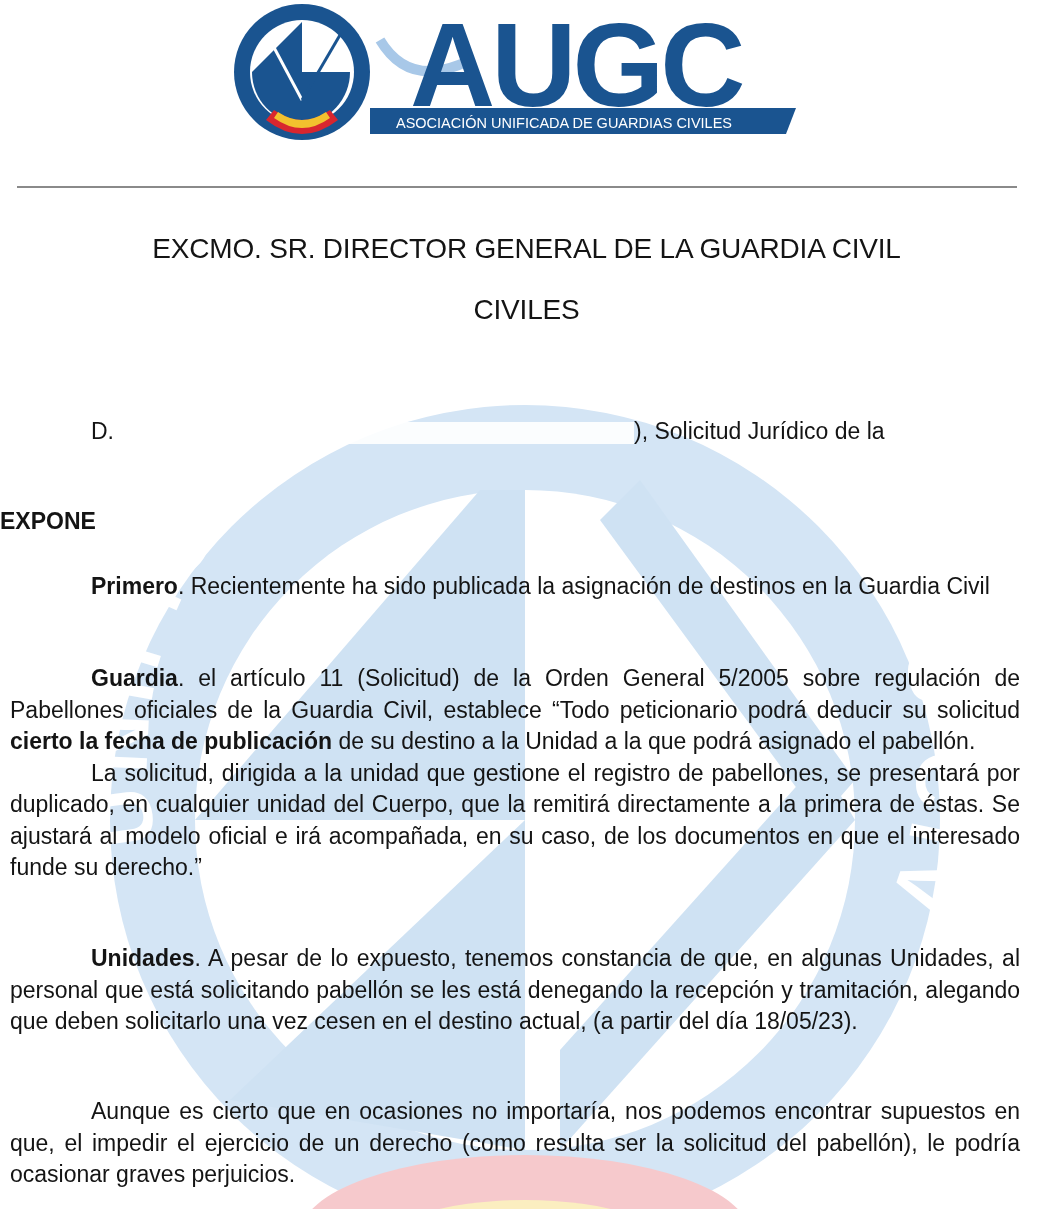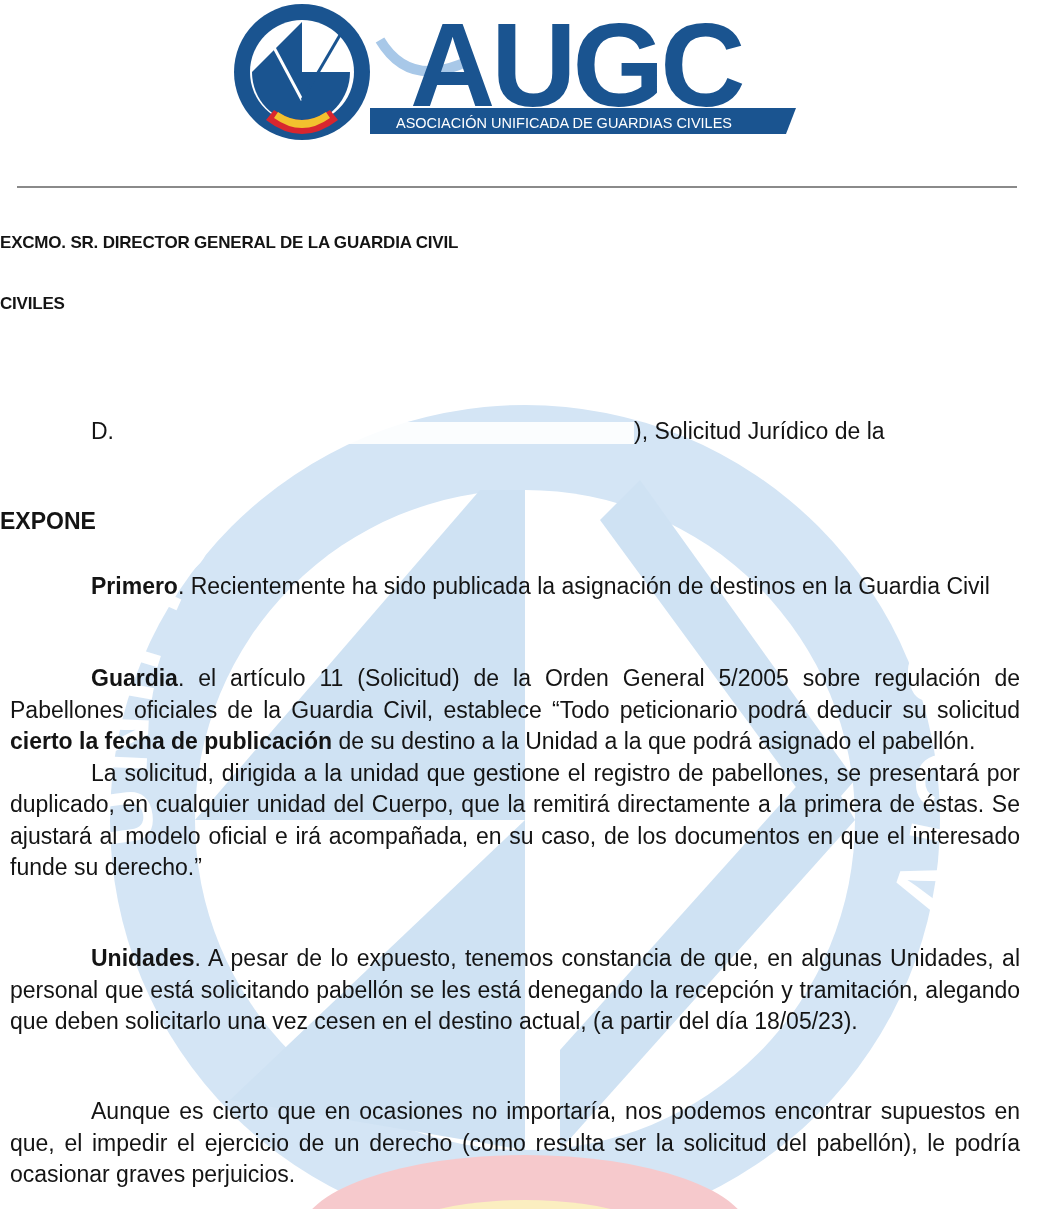--- a/index.html
+++ b/index.html
@@ -5,21 +5,21 @@
     html, body { margin: 0; padding: 0; }
     body {
       width: 1053px; height: 1209px; overflow: hidden;
       background: #ffffff; position: relative;
       font-family: "Liberation Sans", sans-serif; color: #141414;
     }
     .watermark { position: absolute; left: 0; top: 0; width: 1053px; height: 1209px; z-index: 0; pointer-events: none; }
     .content { position: relative; z-index: 1; }
     .header-logo { position: absolute; left: 230px; top: 0; width: 580px; height: 150px; }
     .hr { position: absolute; left: 17px; top: 186px; width: 1000px; height: 0; border-top: 2px solid #8a8a8a; }
-    .addressee { position: absolute; left: 0; width: 1053px; text-align: left; font-weight: bold; font-size: 17px; letter-spacing: -0.2px; }
+    .addressee { position: absolute; left: 0; width: 1053px; text-align: center; font-weight: normal; font-size: 28px; letter-spacing: -0.2px; }
     .para { position: absolute; left: 10px; width: 1010px; font-size: 23px; line-height: 31.5px; text-align: justify; }
     .indent { display: inline-block; width: 81px; }
     .redaction { display: inline-block; width: 520px; height: 22px; background: rgba(255,255,255,0.9); vertical-align: middle; }
     .expone { position: absolute; left: 0; top: 508px; width: 1053px; text-align: left; font-weight: bold; font-size: 23px; }
     b { font-weight: bold; }
   </style>
 </head>
 <body>
 
 <svg class="watermark" viewBox="0 0 1053 1209">

